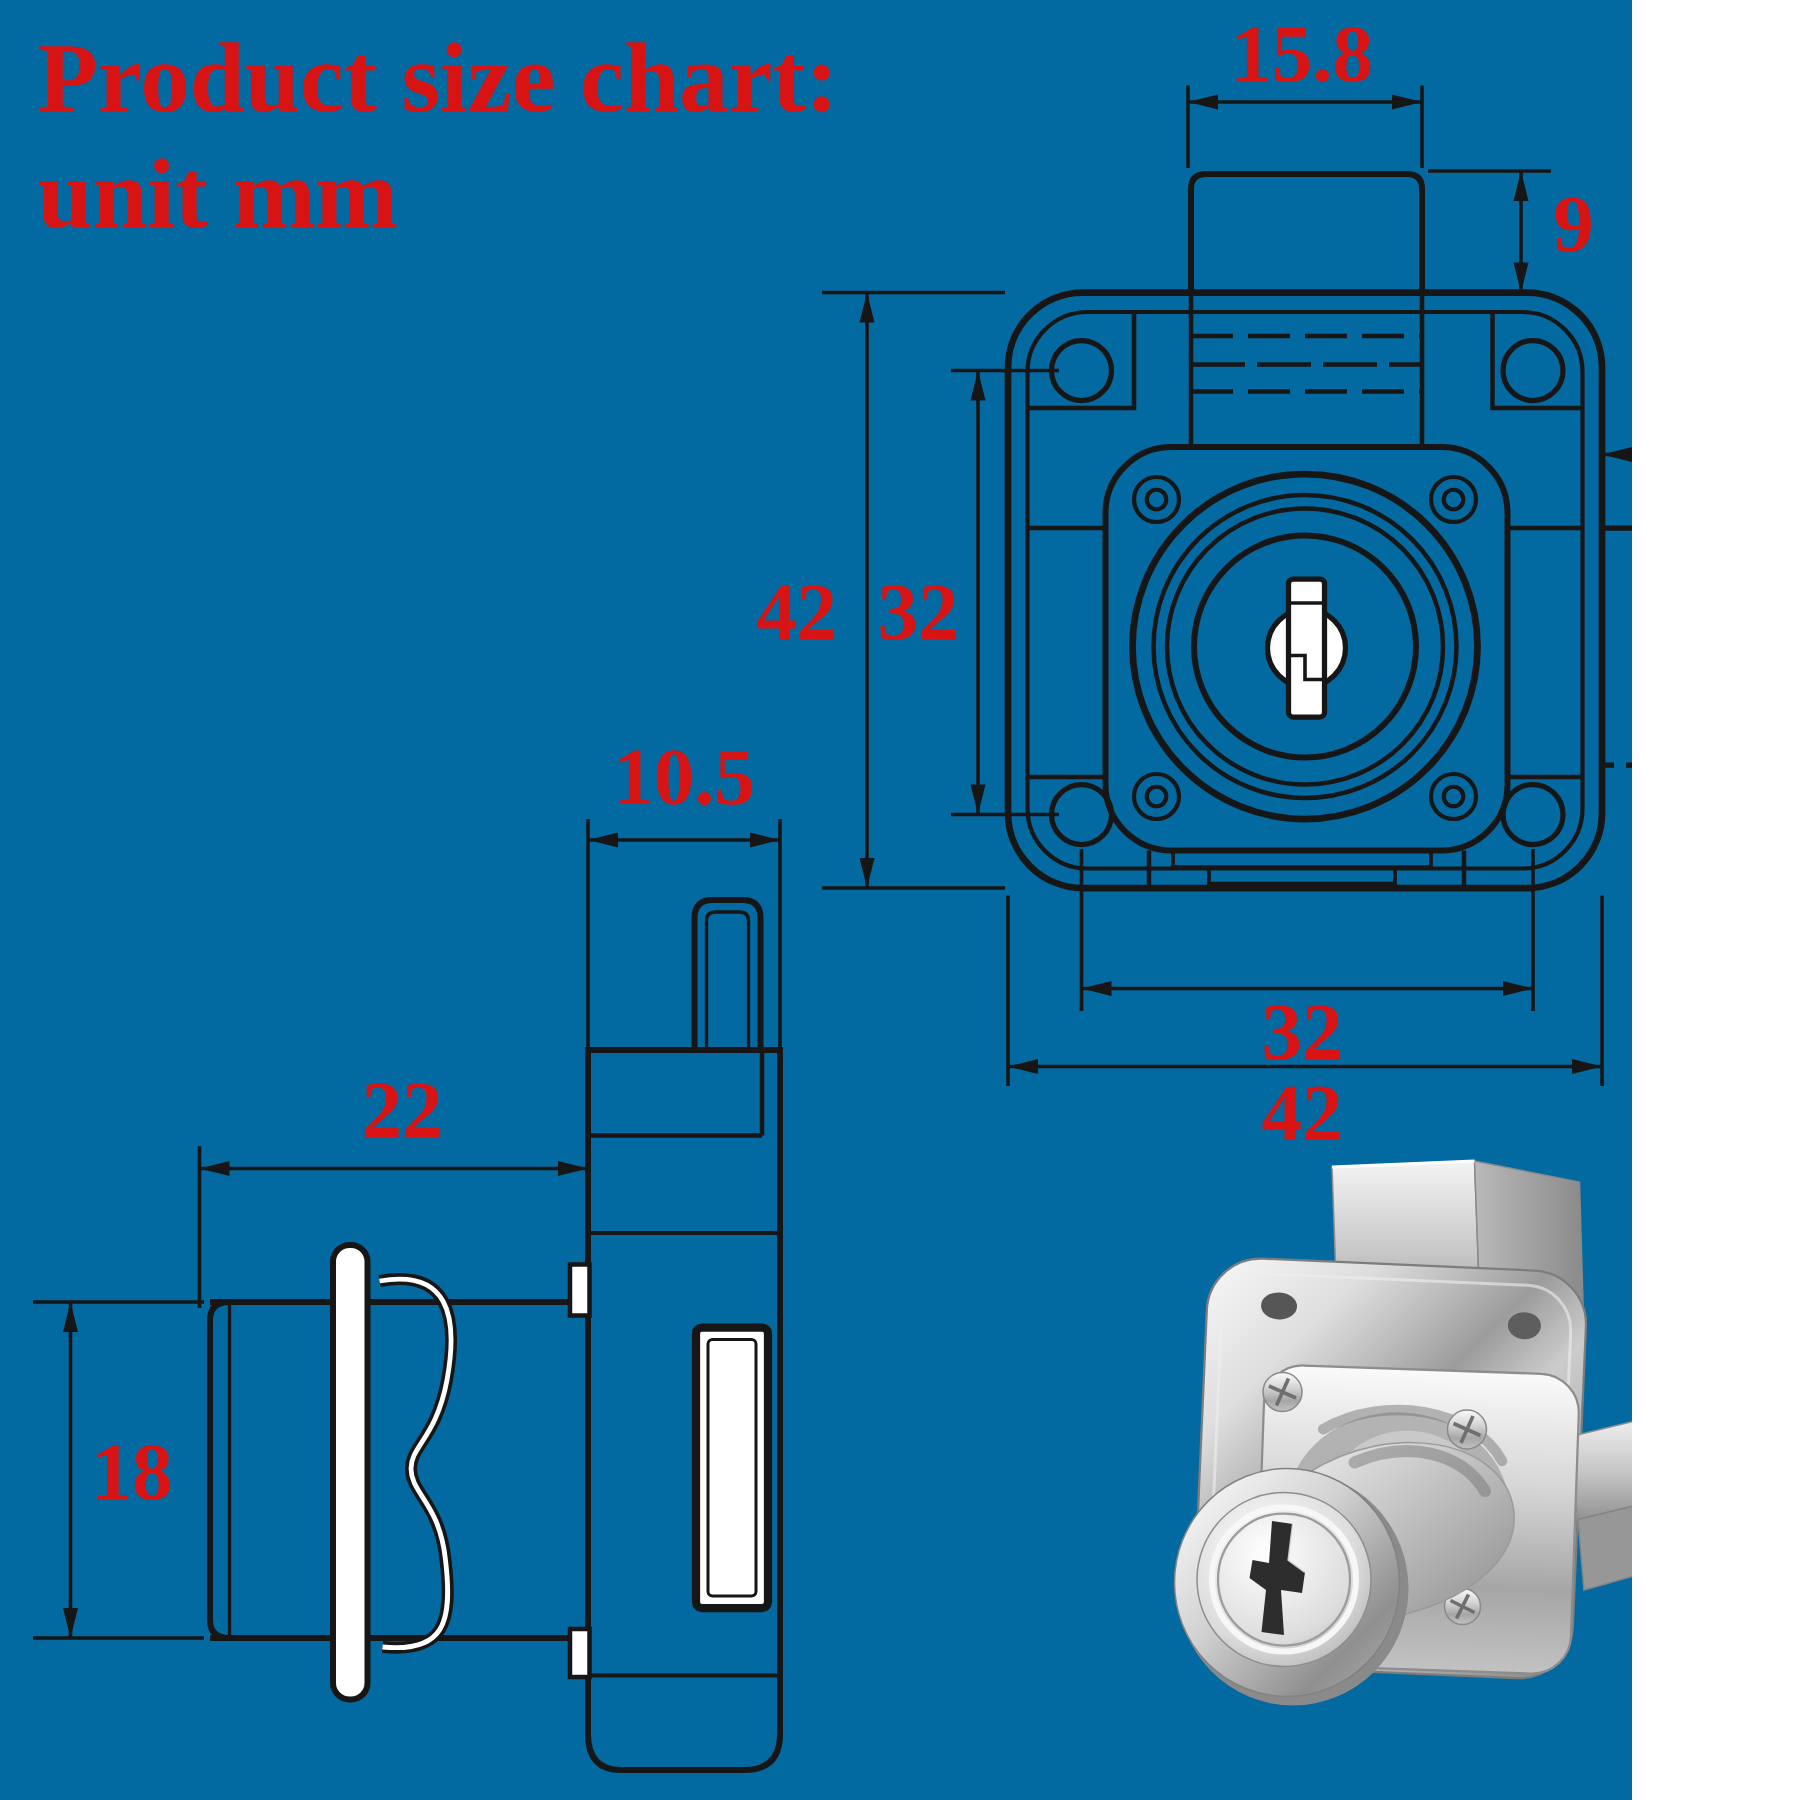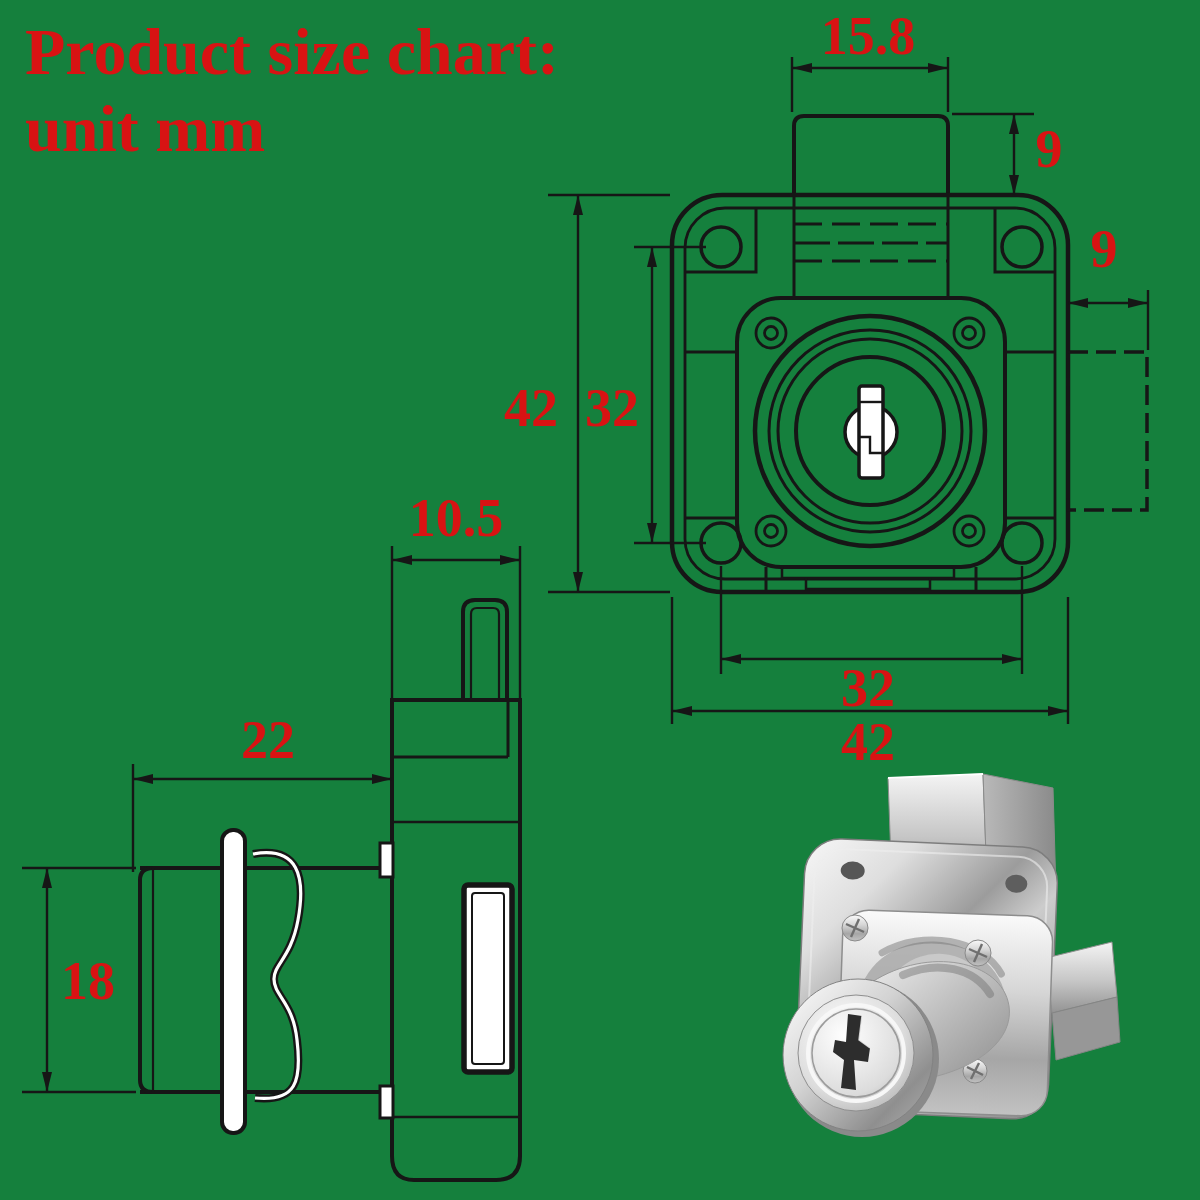--- a/index.html
+++ b/index.html
@@ -1,16 +1,16 @@
 <!DOCTYPE html>
 <html><head>
 <meta charset="utf-8">
 <style>
   html,body{margin:0;padding:0;background:#ffffff;}
-  .canvas{position:relative;width:1200px;height:1200px;background:#15803d;overflow:hidden;}
+  .canvas{position:relative;width:1088px;height:1200px;background:#0369a1;overflow:hidden;}
   svg{display:block;}
   .title-text{font-family:"Liberation Serif",serif;font-weight:700;fill:#d81313;}
   .dim-text{font-family:"Liberation Serif",serif;font-weight:700;fill:#d81313;text-anchor:middle;}
   .oln{stroke:#161616;fill:none;}
   .dimln{stroke:#161616;fill:none;}
 </style>
 </head>
 <body>
 
 <div class="canvas">

